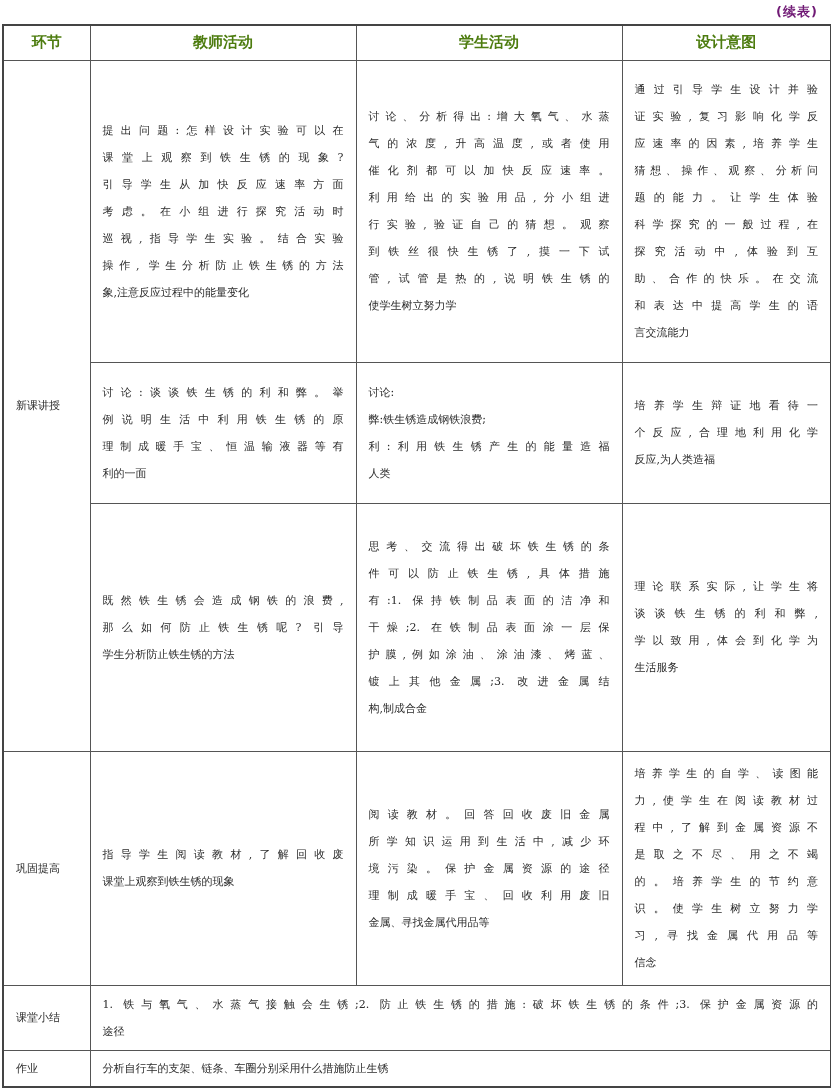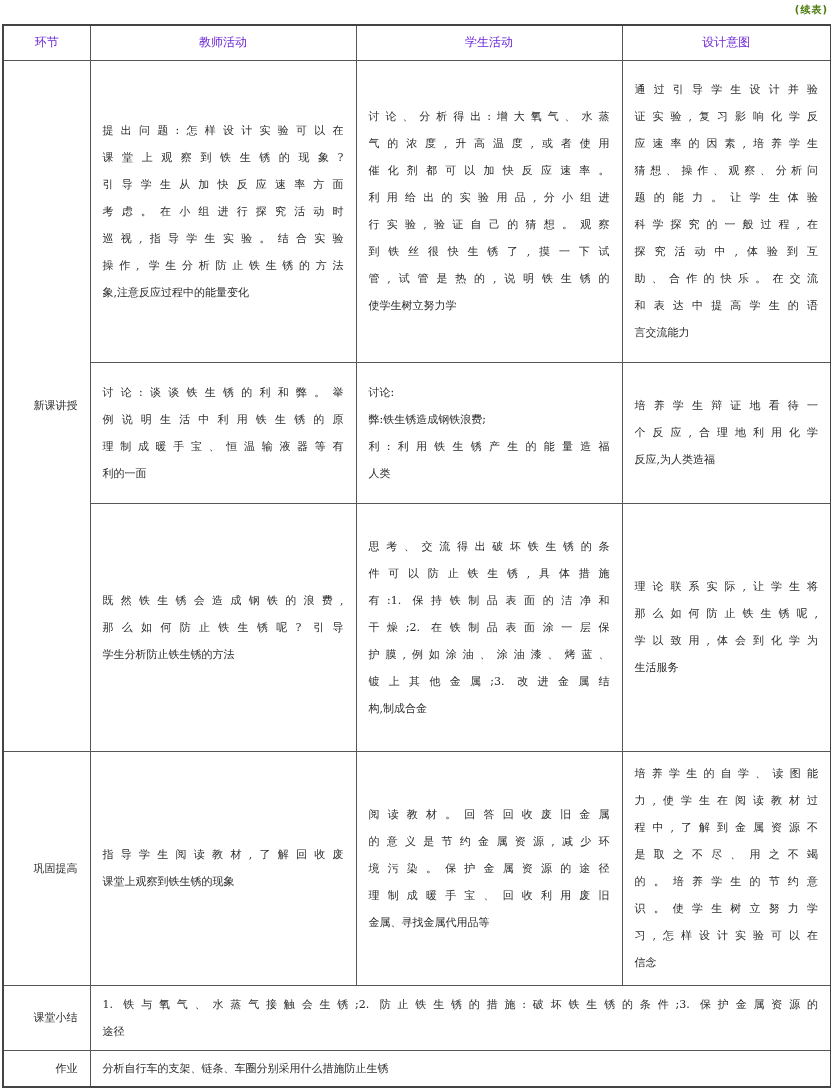--- a/index.html
+++ b/index.html
@@ -2,40 +2,40 @@
 <html><head>
 <meta charset="utf-8">
 <style>
   html, body { margin: 0; padding: 0; background: #ffffff; }
   body {
     width: 831px; height: 1090px; position: relative; overflow: hidden;
     font-family: "DejaVu Serif", "Liberation Serif", serif;
     color: #2b2b2b;
   }
   .cont-label {
-    position: absolute; right: 3px; top: 3px;
+    position: absolute; right: 13px; top: 3px;
     font-family: "DejaVu Sans", "Liberation Sans", sans-serif;
-    font-weight: bold; font-size: 10px; letter-spacing: 1px; color: #4d7c0f;
+    font-weight: bold; font-size: 13px; letter-spacing: 1px; color: #701a75;
   }
   table.lesson {
     position: absolute; left: 2px; top: 24px;
     width: 828px; border-collapse: collapse; table-layout: fixed;
     border: 2px solid #444;
   }
   table.lesson td, table.lesson th {
     border: 1px solid #555; vertical-align: middle;
     font-size: 11px; line-height: 27px; padding: 0 12px;
     overflow: hidden;
   }
   table.lesson th {
     font-family: "DejaVu Sans", "Liberation Sans", sans-serif;
-    font-weight: normal; text-align: center; color: #6d28d9; font-size: 12px;
+    font-weight: bold; text-align: center; color: #4d7c0f; font-size: 15px;
   }
   col.c1 { width: 87px; } col.c2 { width: 266px; } col.c3 { width: 266px; } col.c4 { width: 209px; }
-  td.stage { text-align: right; padding: 0 4px; }
+  td.stage { text-align: left; padding: 0 4px; }
   td.intent { padding: 0 3px 0 12px; }
   .ln { text-align: justify; text-align-last: justify; }
   .ln.last { text-align: left; text-align-last: left; }
   tr.h-head { height: 35px; }
   tr.h-r1 { height: 302px; }
   tr.h-r2 { height: 141px; }
   tr.h-r3 { height: 248px; }
   tr.h-r4 { height: 234px; }
   tr.h-r5 { height: 65px; }
   tr.h-r6 { height: 37px; }
@@ -145,52 +145,52 @@
             <div class="ln">有:1. 保持铁制品表面的洁净和</div>
             <div class="ln">干燥;2. 在铁制品表面涂一层保</div>
             <div class="ln">护膜,例如涂油、涂油漆、烤蓝、</div>
             <div class="ln">镀上其他金属;3. 改进金属结</div>
             <div class="ln last">构,制成合金</div>
           </div>
         </td>
       <td class="intent">
           <div>
             <div class="ln">理论联系实际,让学生将</div>
-            <div class="ln">那么如何防止铁生锈呢,</div>
+            <div class="ln">谈谈铁生锈的利和弊,</div>
             <div class="ln">学以致用,体会到化学为</div>
             <div class="ln last">生活服务</div>
           </div>
         </td>
     </tr>
     <tr class="h-r4">
       <td class="stage">巩固提高</td>
       <td>
           <div>
             <div class="ln">指导学生阅读教材,了解回收废</div>
             <div class="ln last">课堂上观察到铁生锈的现象</div>
           </div>
         </td>
       <td>
           <div>
             <div class="ln">阅读教材。回答回收废旧金属</div>
-            <div class="ln">的意义是节约金属资源,减少环</div>
+            <div class="ln">所学知识运用到生活中,减少环</div>
             <div class="ln">境污染。保护金属资源的途径</div>
             <div class="ln">理制成暖手宝、回收利用废旧</div>
             <div class="ln last">金属、寻找金属代用品等</div>
           </div>
         </td>
       <td class="intent">
           <div>
             <div class="ln">培养学生的自学、读图能</div>
             <div class="ln">力,使学生在阅读教材过</div>
             <div class="ln">程中,了解到金属资源不</div>
             <div class="ln">是取之不尽、用之不竭</div>
             <div class="ln">的。培养学生的节约意</div>
             <div class="ln">识。使学生树立努力学</div>
-            <div class="ln">习,怎样设计实验可以在</div>
+            <div class="ln">习,寻找金属代用品等</div>
             <div class="ln last">信念</div>
           </div>
         </td>
     </tr>
     <tr class="h-r5">
       <td class="stage">课堂小结</td>
       <td colspan="3">
           <div>
             <div class="ln">1. 铁与氧气、水蒸气接触会生锈;2. 防止铁生锈的措施:破坏铁生锈的条件;3. 保护金属资源的</div>
             <div class="ln last">途径</div>

